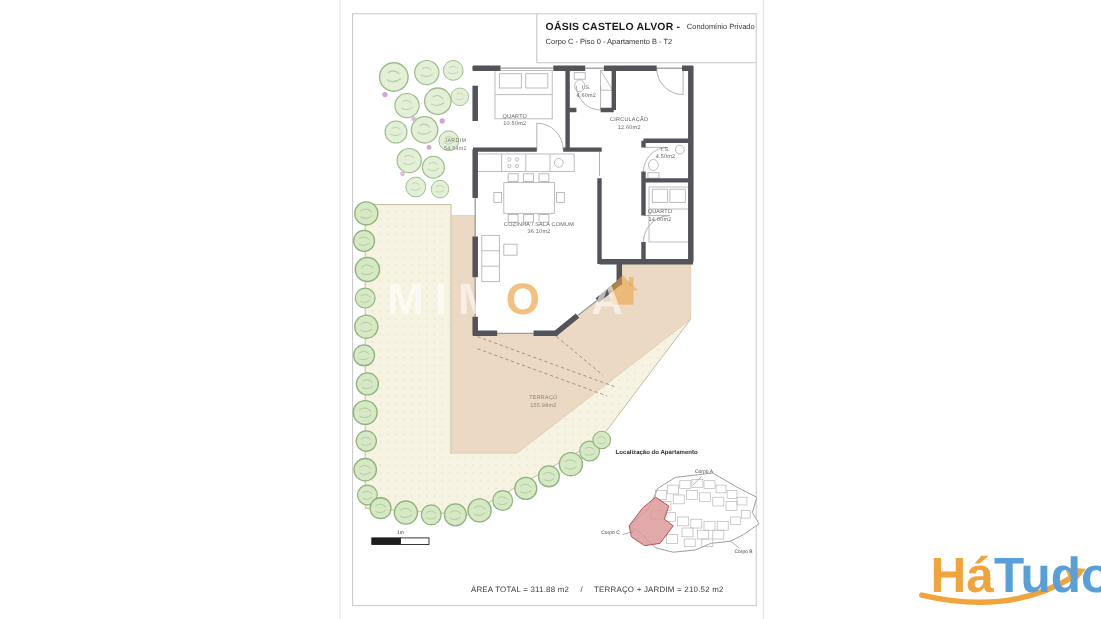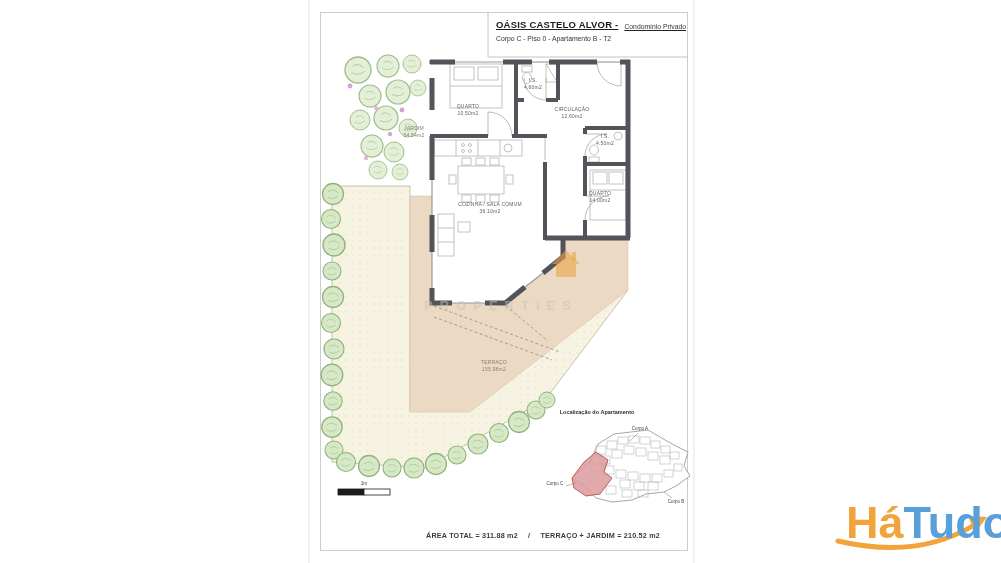--- a/index.html
+++ b/index.html
@@ -2,25 +2,25 @@
 <html><head>
 <meta charset="utf-8">
 <style>
   html,body{margin:0;padding:0;background:#fff;font-family:"Liberation Sans",sans-serif;}
   #stage{position:relative;width:1001px;height:563px;background:#ffffff;overflow:hidden;}
   #plan-svg{position:absolute;left:0;top:0;}
   .rlabel{position:absolute;text-align:center;color:#606060;font-size:5px;line-height:1.3;letter-spacing:.2px;white-space:nowrap;}
   .rlabel .nm{display:block;}
   .rlabel .ar{display:block;}
   #title-block{position:absolute;left:496px;top:19px;width:190px;color:#222;}
-  #title-line{display:flex;align-items:flex-end;text-decoration:underline;}
+  #title-line{display:flex;align-items:center;}
   #title-main{font-size:9.5px;font-weight:bold;letter-spacing:.2px;color:#1a1a1a;}
   #title-suffix{font-size:6.8px;margin-left:6px;color:#333;}
   #subtitle{font-size:6.8px;margin-top:5px;color:#333;}
-  #footer{position:absolute;left:322px;top:531px;width:442px;text-align:center;font-size:7.2px;color:#3a3a3a;font-weight:700;letter-spacing:.2px;}
+  #footer{position:absolute;left:322px;top:531px;width:442px;text-align:center;font-size:7.2px;color:#3a3a3a;font-weight:400;letter-spacing:.2px;}
   #footer span{padding:0 4px;}
   #minimap-title{position:absolute;left:537px;top:409px;width:120px;text-align:center;font-size:5.5px;font-weight:bold;color:#2e2e2e;}
   .mlabel{position:absolute;font-size:4.5px;color:#444;text-align:center;}
   #scale-label{position:absolute;left:338px;top:481px;width:52px;text-align:center;font-size:4.5px;color:#333;}
   #watermark{position:absolute;left:352px;top:250px;font-size:40px;font-weight:bold;letter-spacing:10px;white-space:nowrap;}
   #watermark .wm-white{color:rgba(255,255,255,0.58);}
   #watermark .wm-orange{color:rgba(235,160,60,0.65);}
   #watermark-sub{position:absolute;left:416px;top:298px;width:170px;text-align:center;font-size:13px;letter-spacing:7px;color:rgba(200,194,182,0.55);font-weight:bold;}
   #logo-text{position:absolute;left:846px;top:497px;font-size:45px;font-weight:bold;letter-spacing:0;}
   #logo-text .lg-orange{color:#F2A43C;}
@@ -311,19 +311,21 @@
 <div class="mlabel" style="left:656px;top:499px;width:40px;">Corpo B</div>
 
 <div id="scale-label">1m</div>
 
 <div id="footer">
   <span>ÁREA TOTAL = 311.88 m2</span>
   <span>/</span>
   <span>TERRAÇO + JARDIM = 210.52 m2</span>
 </div>
 
-<div id="watermark-sub">PROPERTIES</div>
+<div id="watermark">
+  <span class="wm-white">MIM</span><span class="wm-orange">O</span><span class="wm-white">SA</span>
+</div>
 
 <div id="logo-text">
   <span class="lg-orange">Há</span><span class="lg-blue">Tudo</span>
 </div>
 
 </div>
 
 </body></html>

